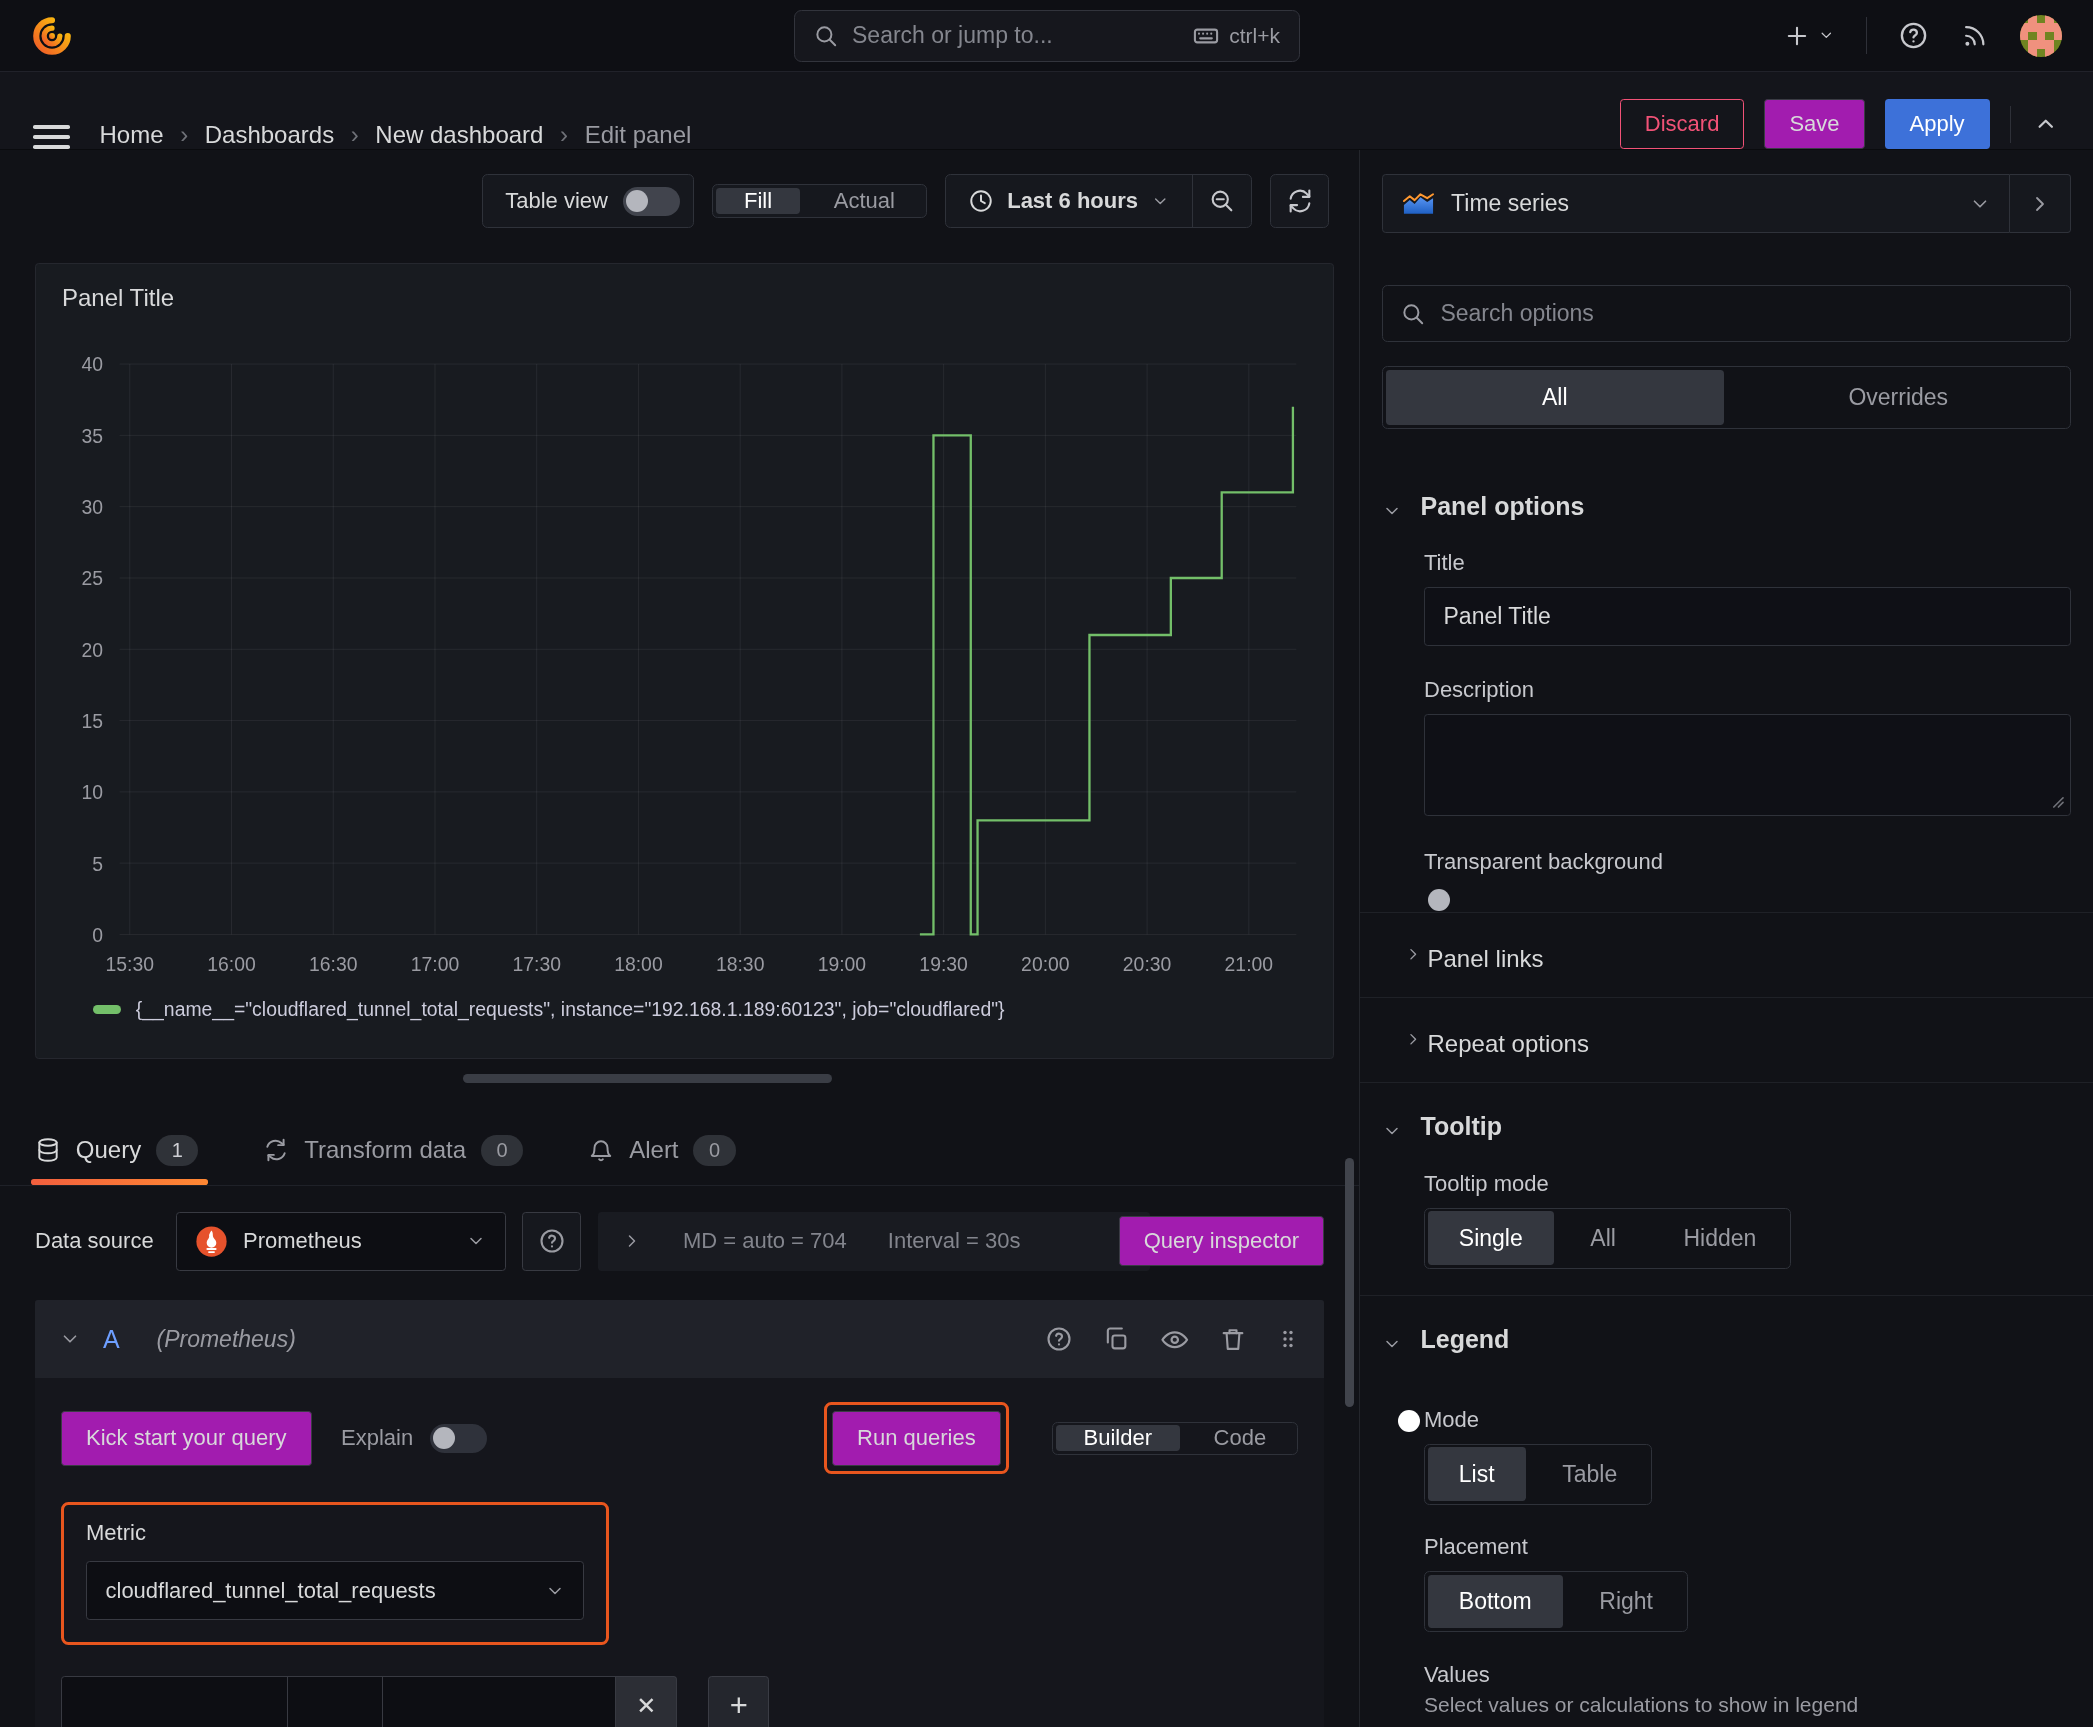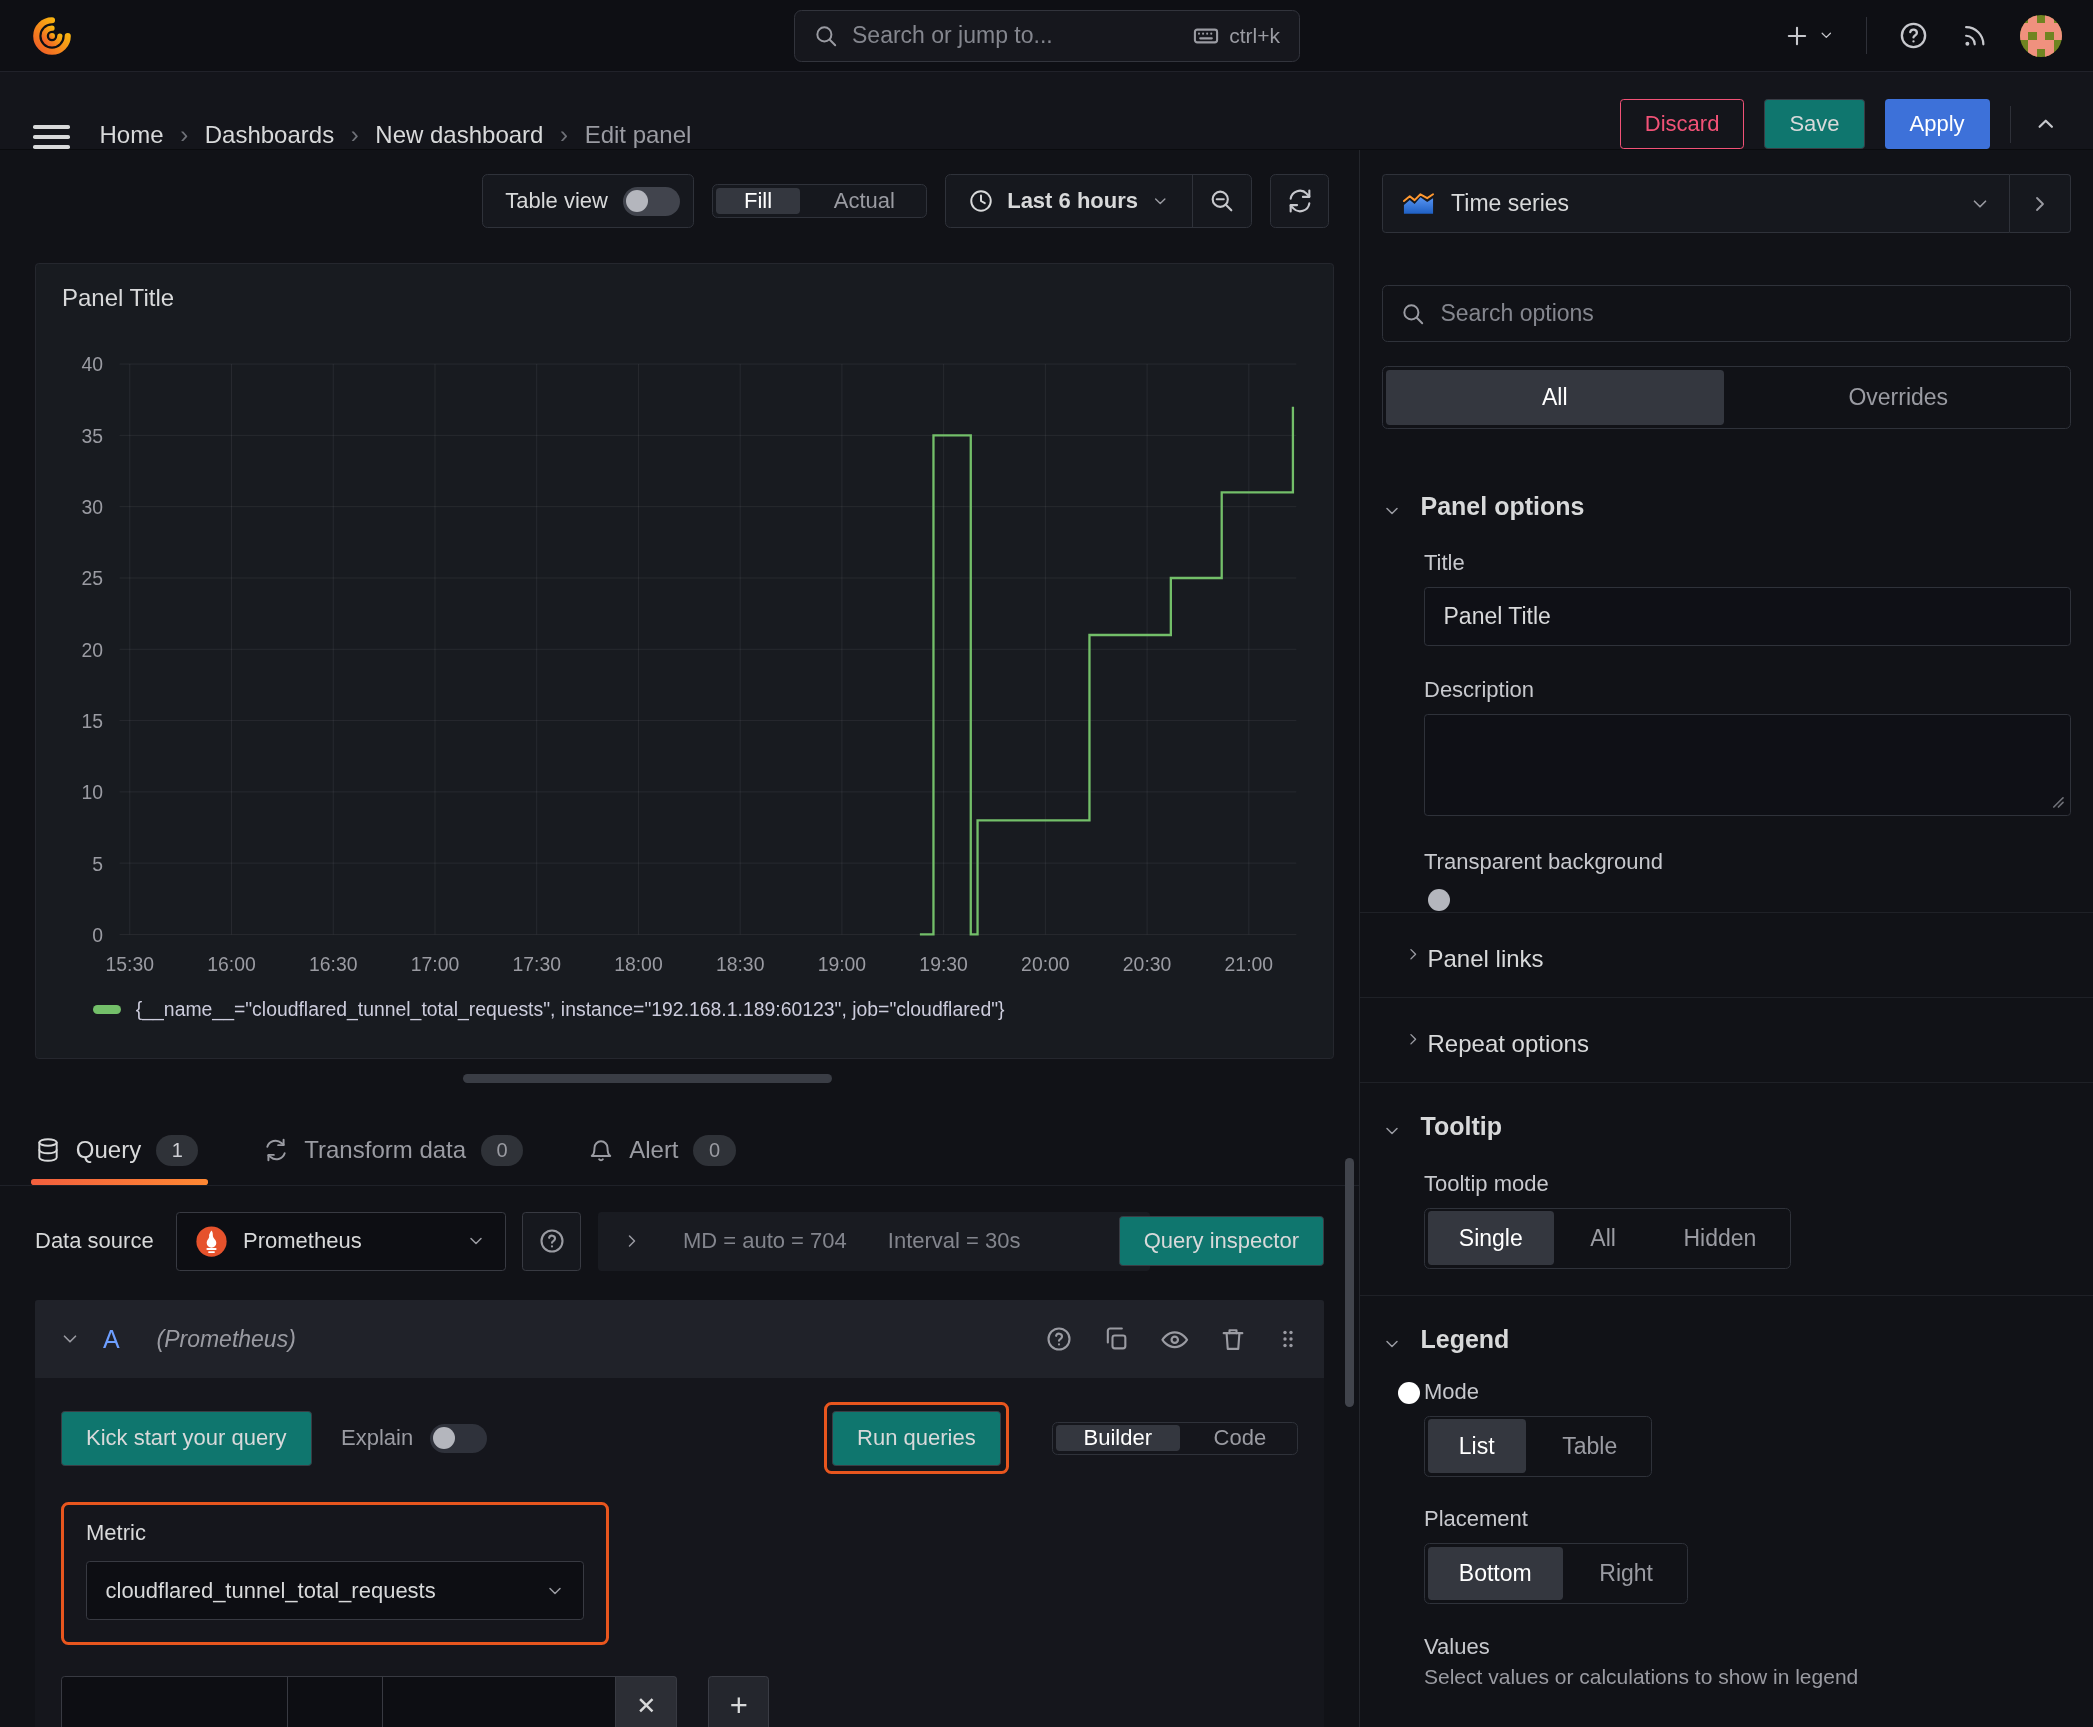--- a/index.html
+++ b/index.html
@@ -23,21 +23,21 @@
   
   .subnav{height:78px;background:#14151b;display:flex;align-items:flex-end;padding:0 33px;border-bottom:0.9px solid #0a0b0e}
   .hamburger{width:37px;display:flex;flex-direction:column;gap:6.5px;cursor:pointer;margin-right:29.5px}
   .hamburger span{height:3.7px;background:#d8d9da;border-radius:1.8px}
   .crumbs{display:flex;align-items:center;gap:16.6px;font-size:24px}
   .crumb{color:#d8d9da;cursor:pointer}
   .crumb.current{color:#9a9ba2;cursor:default}
   .crumb-sep{color:#6f7178;font-size:24px}
   .subnav-actions{margin-left:auto;display:flex;align-items:center;gap:20px}
   .btn{height:50px;padding:0 24px;border-radius:3.7px;font-size:22px;display:inline-flex;align-items:center;justify-content:center;cursor:pointer;border:0.9px solid transparent;white-space:nowrap}
-  .btn.secondary{background:#0f766e;border-color:#3a3c44;color:#d8d9da}
+  .btn.secondary{background:#a21caf;border-color:#3a3c44;color:#d8d9da}
   .btn.primary{background:#3d71d9;color:#fff}
   .btn.destructive{background:transparent;border-color:#f25277;color:#f25277}
 
   
   .content{display:flex;height:1578px}
   .main{width:1359px;position:relative}
   .sidebar{width:734px;border-left:0.9px solid #24262c;background:#111217;padding:0 22px;overflow:hidden}
 
   
   .toolbar{margin:24px 30px 0 0;display:flex;justify-content:flex-end;align-items:center;gap:18.5px}
@@ -657,21 +657,21 @@
         <span class="icon">
           <svg width="20" height="20" viewBox="0 0 24 24">
               <polyline points="6 9 12 15 18 9"></polyline>
             </svg>
         </span>
         <span>Legend</span>
       </div>
       <div class="sec-body">
         <span class="toggle on"><span class="knob"></span></span>
 
-        <div class="f-label" style="margin-top:19px">Mode</div>
+        <div class="f-label" style="margin-top:47px">Mode</div>
         <div class="seg opts" style="display:inline-flex">
           <span class="opt sel">List</span>
           <span class="opt">Table</span>
         </div>
 
         <div class="f-label" style="margin-top:29.5px">Placement</div>
         <div class="seg opts" style="display:inline-flex">
           <span class="opt sel">Bottom</span>
           <span class="opt">Right</span>
         </div>

